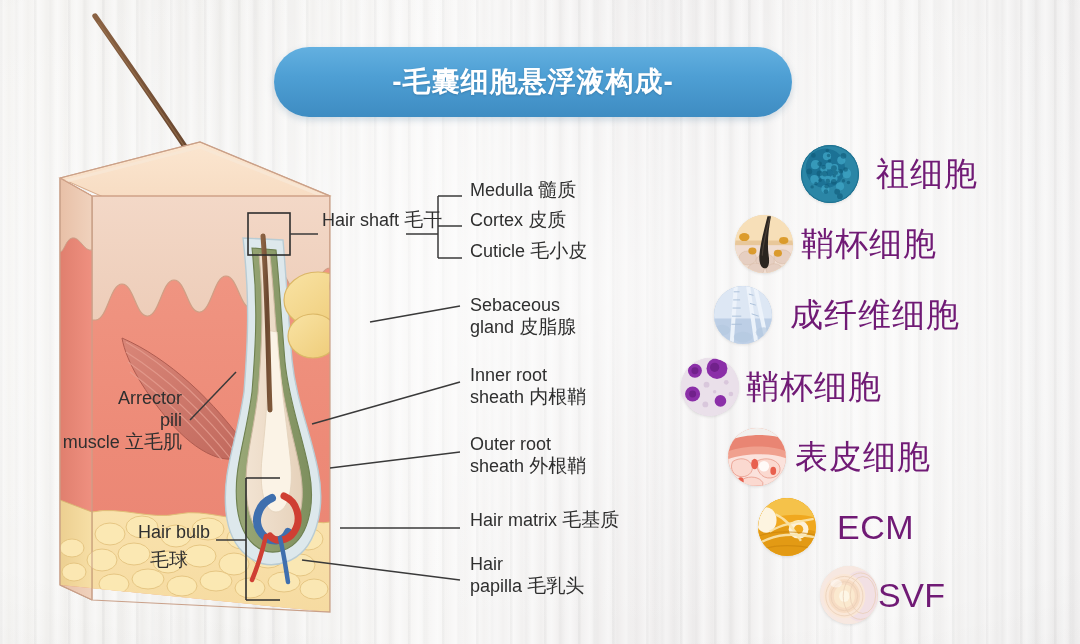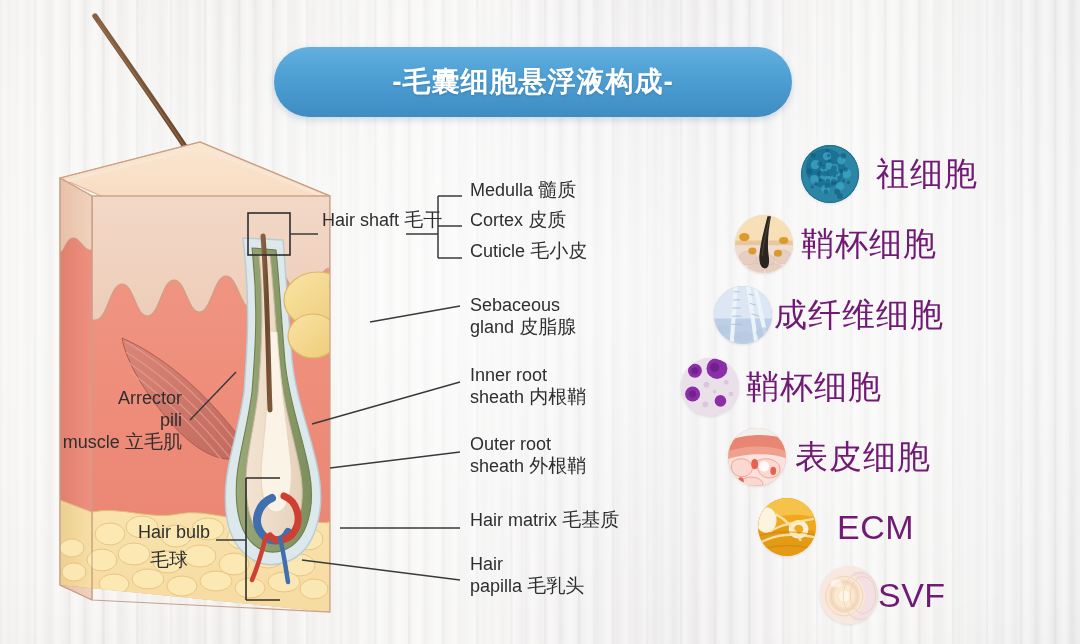--- a/index.html
+++ b/index.html
@@ -462,21 +462,21 @@
                 <path d="M62 30 L72 33"></path>
                 <path d="M65 48 L77 52"></path>
               </g>
               <g fill="#b6c9e0" opacity="0.7">
                 <ellipse cx="14" cy="76" rx="14" ry="9"></ellipse>
                 <ellipse cx="50" cy="88" rx="16" ry="9"></ellipse>
                 <ellipse cx="86" cy="80" rx="14" ry="9"></ellipse>
               </g>
             </g>
           </svg></div>
-        <div class="cell-label cjk" style="margin-left: 2px;">成纤维细胞</div>
+        <div class="cell-label cjk" style="margin-left: 18px;">成纤维细胞</div>
       </div>
       <div class="cell-row" style="left: 21px; top: 228px;">
         <div class="cell-icon" style="width: 58px; height: 58px; background: rgb(226, 212, 228);"><svg width="58" height="58" viewBox="0 0 100 100">
             <defs>
               <clipPath id="c_sheath-cup-cell-icon">
                 <circle cx="50" cy="50" r="50"></circle>
               </clipPath>
             </defs>
             <g clip-path="url(#c_sheath-cup-cell-icon)">
               <rect width="100" height="100" fill="#efe6ef"></rect>

